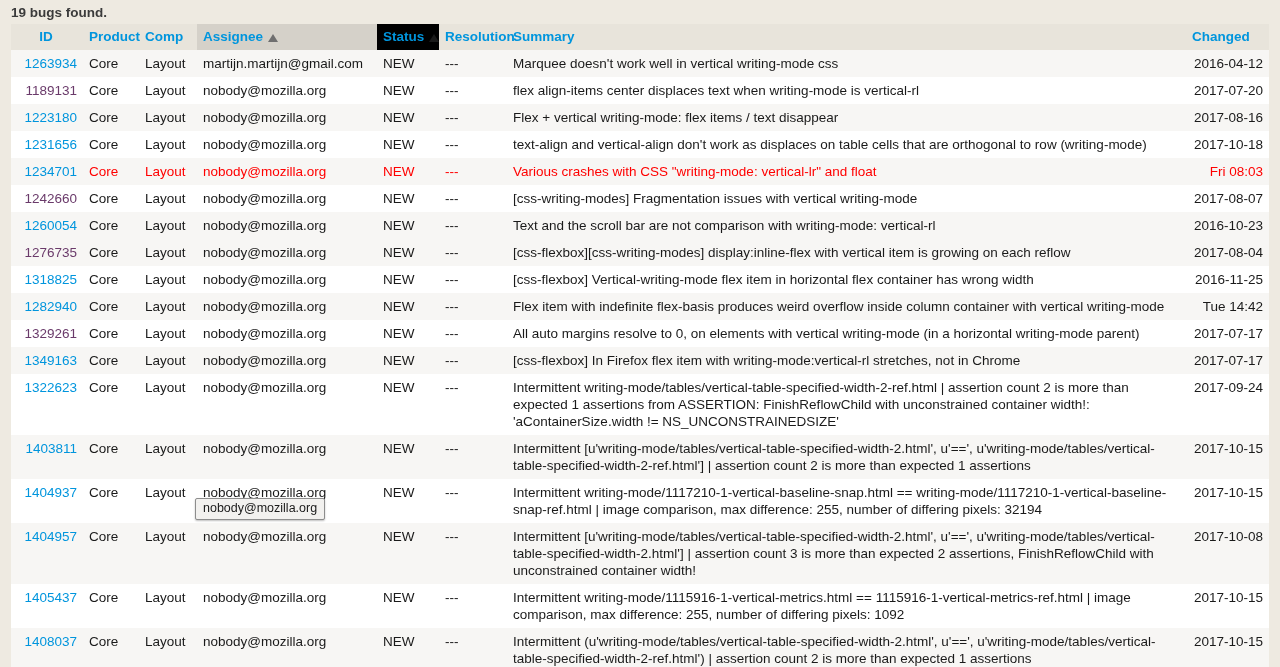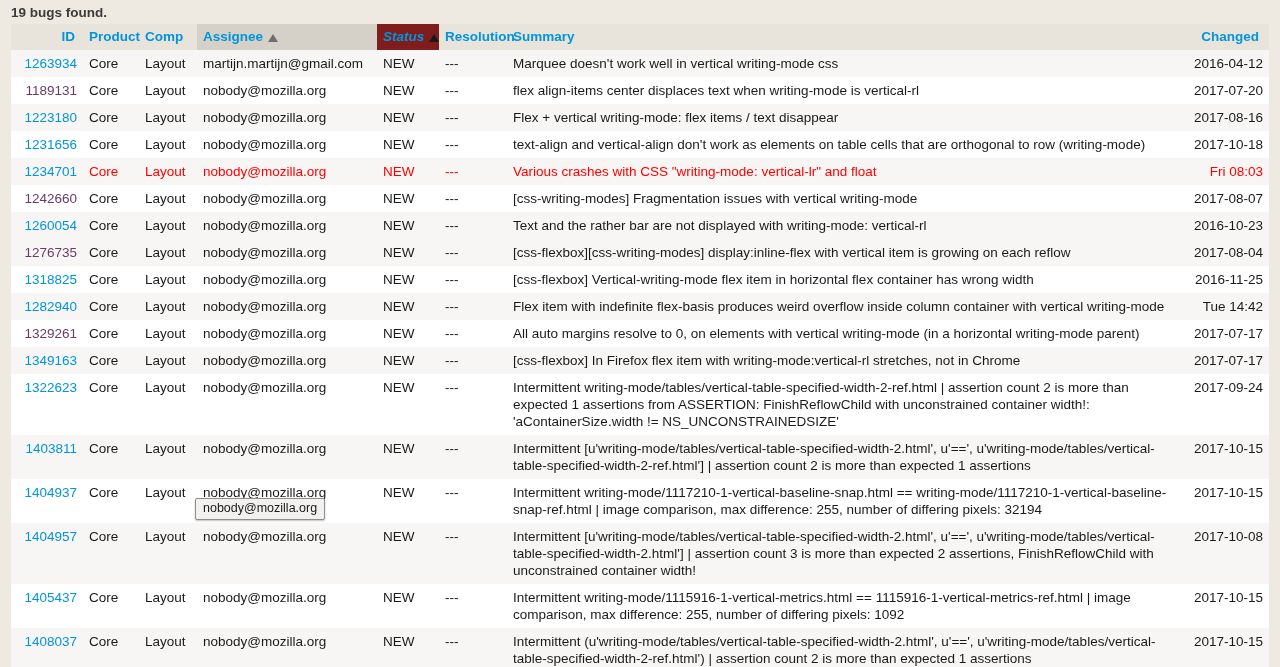--- a/index.html
+++ b/index.html
@@ -48,22 +48,21 @@
     font-size: 13.5px;
     padding: 4px 6px 5px 6px;
     vertical-align: middle;
     white-space: nowrap;
     height: 17px;
   }
   table.buglist th.sorted-secondary {
     background: #d5d1c9;
   }
   table.buglist th.sorted-primary {
-    background: #7f1d1d;
-    font-style: italic;
+    background: #000000;
   }
   table.buglist td {
     padding: 5px 6px 5px 6px;
     vertical-align: top;
     color: #1a1a1a;
     font-size: 13.5px;
     line-height: 17px;
   }
   tr.odd td { background: #f7f6f4; }
   tr.even td { background: #ffffff; }
@@ -132,42 +131,42 @@
         <col style="width:56px">
         <col style="width:58px">
         <col style="width:180px">
         <col style="width:62px">
         <col style="width:68px">
         <col style="width:670px">
         <col style="width:92px">
       </colgroup>
       <thead>
         <tr>
-          <th style="text-align:right;padding-right:8px;">
+          <th style="text-align:center;padding-right:8px;">
             <a class="colhead" href="#">ID</a>
           </th>
           <th>
             <a class="colhead" href="#">Product</a>
           </th>
           <th>
             <a class="colhead" href="#">Comp</a>
           </th>
           <th class="sorted-secondary">
             <a class="colhead" href="#">Assignee</a><span class="sort-arrow"></span>
           </th>
           <th class="sorted-primary">
             <a class="colhead" href="#">Status</a><span class="sort-arrow primary"></span>
           </th>
           <th>
             <a class="colhead" href="#">Resolution</a>
           </th>
           <th>
             <a class="colhead" href="#">Summary</a>
           </th>
-          <th style="text-align:right;padding-right:10px;">
+          <th style="text-align:center;padding-right:10px;">
             <a class="colhead" href="#">Changed</a>
           </th>
         </tr>
       </thead>
       <tbody id="bug-rows">
           <tr class="odd">
             <td class="id"><a class="buglink" href="#">1263934</a></td>
             <td class="product">Core</td>
             <td class="comp">Layout</td>
             <td class="assignee">martijn.martijn@gmail.com</td>
@@ -196,21 +195,21 @@
             <td class="summary">Flex + vertical writing-mode: flex items / text disappear</td>
             <td class="changed">2017-08-16</td>
           </tr>
           <tr class="even">
             <td class="id"><a class="buglink" href="#">1231656</a></td>
             <td class="product">Core</td>
             <td class="comp">Layout</td>
             <td class="assignee">nobody@mozilla.org</td>
             <td class="status">NEW</td>
             <td class="resolution">---</td>
-            <td class="summary">text-align and vertical-align don't work as elements on table cells that are orthogonal to row (writing-mode)</td>
+            <td class="summary">text-align and vertical-align don't work as displaces on table cells that are orthogonal to row (writing-mode)</td>
             <td class="changed">2017-10-18</td>
           </tr>
           <tr class="odd highlight">
             <td class="id"><a class="buglink" href="#">1234701</a></td>
             <td class="product">Core</td>
             <td class="comp">Layout</td>
             <td class="assignee">nobody@mozilla.org</td>
             <td class="status">NEW</td>
             <td class="resolution">---</td>
             <td class="summary">Various crashes with CSS "writing-mode: vertical-lr" and float</td>
@@ -226,21 +225,21 @@
             <td class="summary">[css-writing-modes] Fragmentation issues with vertical writing-mode</td>
             <td class="changed">2017-08-07</td>
           </tr>
           <tr class="odd">
             <td class="id"><a class="buglink" href="#">1260054</a></td>
             <td class="product">Core</td>
             <td class="comp">Layout</td>
             <td class="assignee">nobody@mozilla.org</td>
             <td class="status">NEW</td>
             <td class="resolution">---</td>
-            <td class="summary">Text and the rather bar are not displayed with writing-mode: vertical-rl</td>
+            <td class="summary">Text and the scroll bar are not comparison with writing-mode: vertical-rl</td>
             <td class="changed">2016-10-23</td>
           </tr>
           <tr class="odd">
             <td class="id"><a class="buglink visited" href="#">1276735</a></td>
             <td class="product">Core</td>
             <td class="comp">Layout</td>
             <td class="assignee">nobody@mozilla.org</td>
             <td class="status">NEW</td>
             <td class="resolution">---</td>
             <td class="summary">[css-flexbox][css-writing-modes] display:inline-flex with vertical item is growing on each reflow</td>

